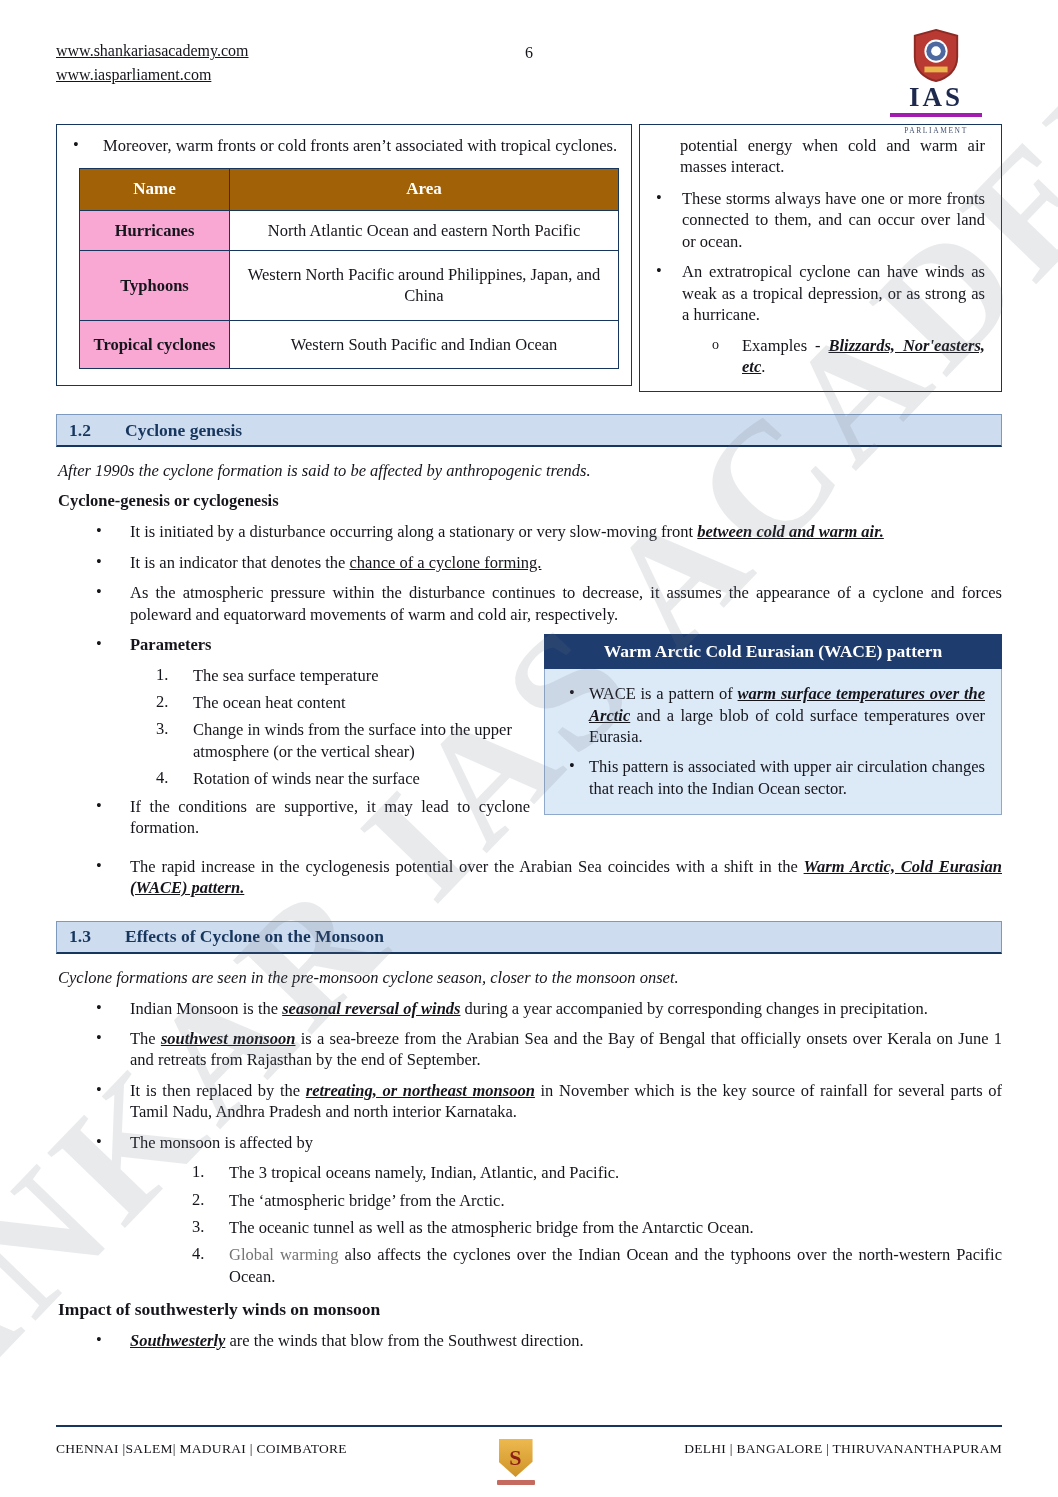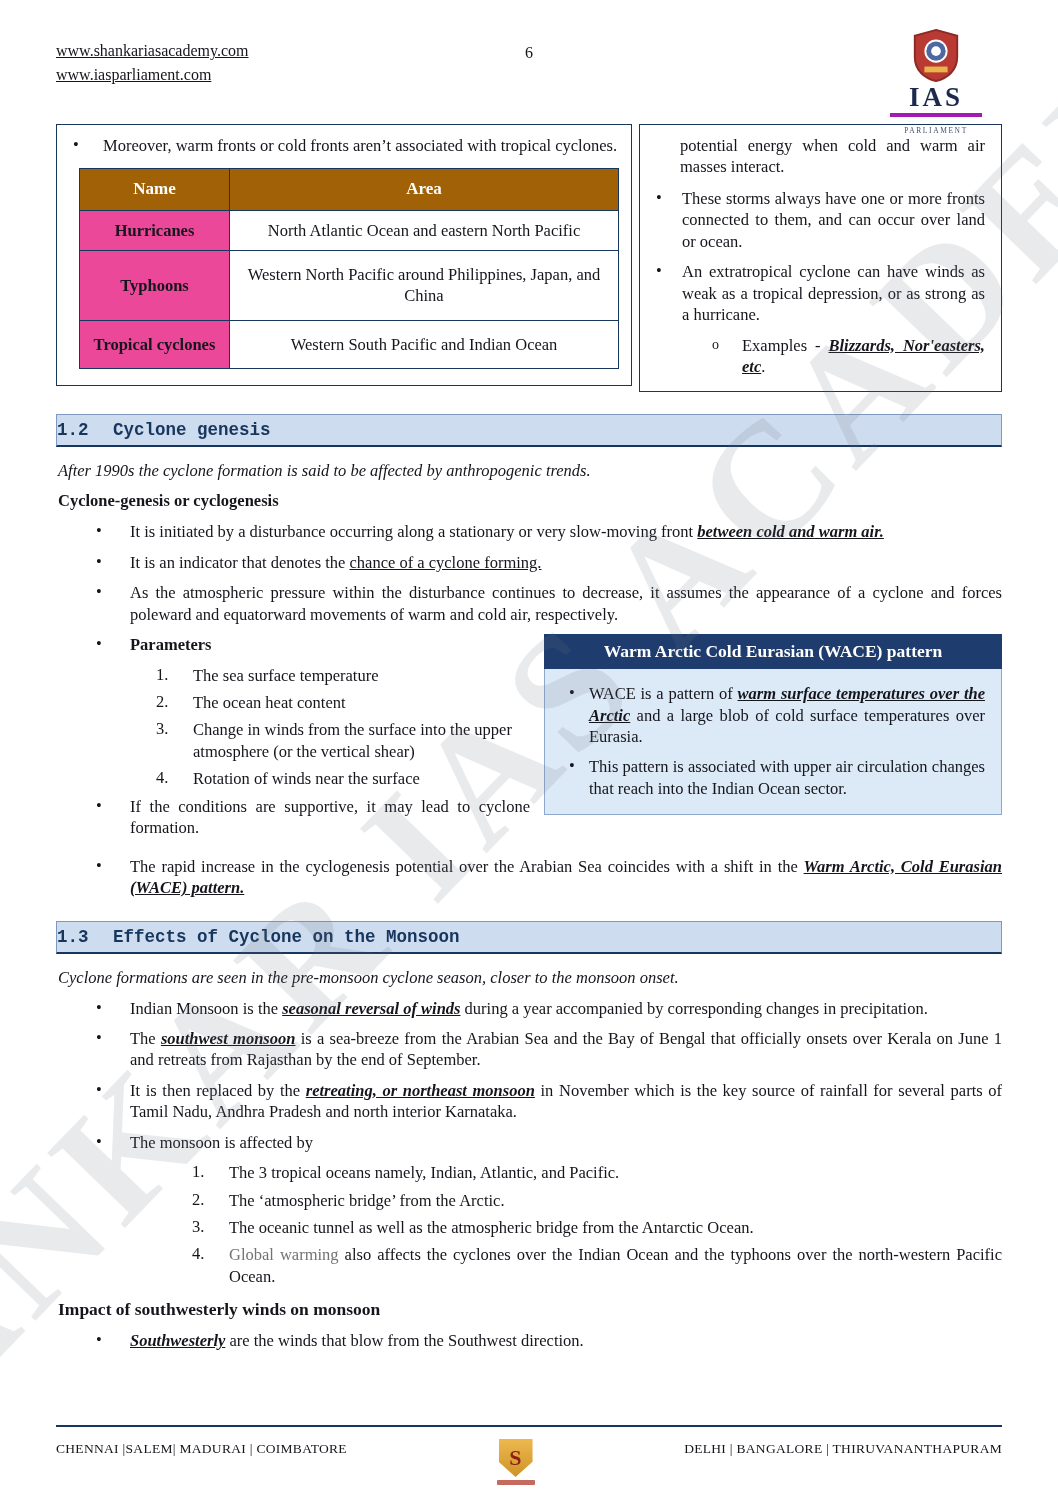--- a/index.html
+++ b/index.html
@@ -50,30 +50,30 @@
   .sub-row::before { content: "o"; flex: 0 0 30px; font-size: 14px; padding-top: 2px; }
 
   
   .cyc-table { border-collapse: collapse; margin: 12px 0 0 14px; width: 540px; }
   .cyc-table th, .cyc-table td {
     border: 1px solid #17365D; text-align: center; vertical-align: middle;
     padding: 9px 10px; line-height: 1.3;
   }
   .cyc-table th { background: #a16207; color: #fff; font-size: 17px; }
   .col-name { width: 150px; }
-  .ncell { background: #ec4899; font-weight: bold; }
+  .ncell { background: #f9a8d4; font-weight: bold; }
   .acell { background: #ffffff; }
   .row-tall td { padding-top: 13px; padding-bottom: 13px; }
 
   
   .section-bar {
     display: flex; align-items: center;
     background: #CEDCEF; border: 1px solid #7E99BE; border-bottom: 2px solid #17365D;
-    height: 33px; margin-top: 22px;
-    color: #17365D; font-weight: bold; font-size: 17.5px; font-family: Liberation Mono, monospace;
+    height: 33px; padding-left: 12px; margin-top: 22px;
+    color: #17365D; font-weight: bold; font-size: 17.5px;
   }
   .sec-num { flex: 0 0 56px; }
 
   .intro { font-style: italic; margin: 14px 0 10px 2px; }
   .subhead { font-weight: bold; margin: 2px 0 10px 2px; }
   .blist { margin-left: 36px; }
   .blist .bullet-row::before { flex: 0 0 34px; padding-left: 4px; }
   .num-row { display: flex; margin: 0 0 6px 100px; }
   .num { flex: 0 0 37px; }
   .ntext { flex: 1; text-align: left; line-height: 1.3; }

